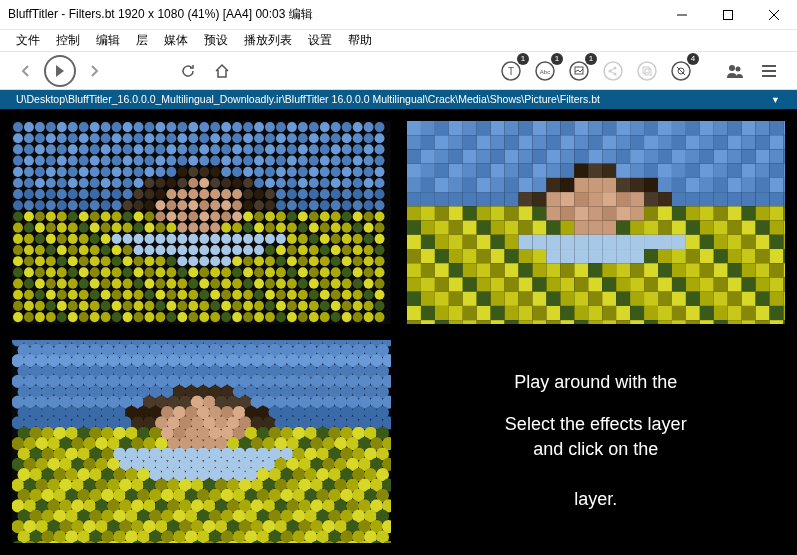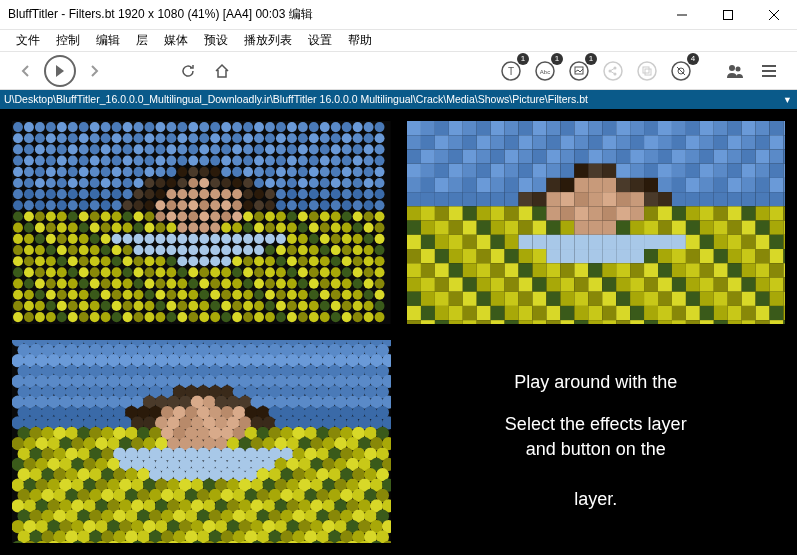--- a/index.html
+++ b/index.html
@@ -14,21 +14,21 @@
 .menu-item { padding: 2px 8px; cursor: pointer; color: #000; }
 
 .toolbar { height: 40px; display: flex; align-items: center; padding: 0 10px; border-bottom: 1px solid #ddd; }
 .tb-btn { width: 32px; height: 32px; display: flex; align-items: center; justify-content: center; cursor: pointer; border-radius: 3px; margin-right: 2px; color: #555; }
 .tb-play { width: 32px; height: 32px; border: 2px solid #666; border-radius: 50%; display: flex; align-items: center; justify-content: center; }
 .tb-spacer { width: 60px; }
 .tb-flex { flex: 1; }
 .tb-badge { position: relative; }
 .tb-badge-num { position: absolute; top: -2px; right: -2px; background: #333; color: #fff; border-radius: 50%; width: 12px; height: 12px; font-size: 8px; display: flex; align-items: center; justify-content: center; }
 
-.pathbar { height: 20px; background: #0a5a8a; color: #fff; font-size: 10.5px; font-family: monospace; padding: 2px 4px; white-space: nowrap; overflow: hidden; display: flex; align-items: center; }
+.pathbar { height: 20px; background: #0a5a8a; color: #fff; font-size: 10.5px; font-family: monospace; padding: 2px 16px; white-space: nowrap; overflow: hidden; display: flex; align-items: center; }
 .path-arrow { margin-left: auto; padding: 0 3px; }
 
 .viewport { flex: 1; background: #000; display: grid; grid-template-columns: 1fr 1fr; grid-template-rows: 1fr 1fr; gap: 16px; padding: 12px; }
 .preview { width: 100%; height: 100%; }
 .preview svg { width: 100%; height: 100%; }
 .text-panel { display: flex; flex-direction: column; align-items: center; justify-content: center; color: #fff; font-size: 18px; text-align: center; font-family: Arial, sans-serif; line-height: 1.4; }
 .text-panel p { margin: 8px 0; }
 </style>
 </head>
 <body>
@@ -1884,15 +1884,15 @@
           <circle cx="330" cy="204" r="6.5" fill="#a8a808"></circle>
           <circle cx="342" cy="204" r="6.5" fill="#d8d828"></circle>
           <circle cx="354" cy="204" r="6.5" fill="#c8c818"></circle>
           <circle cx="366" cy="204" r="6.5" fill="#3a5a1a"></circle>
           <circle cx="378" cy="204" r="6.5" fill="#888808"></circle>
         </g>
     </svg>
   </div>
   <div class="text-panel">
     <p><span>Play around with the</span><br></p>
-    <p><span>Select the effects layer</span><br><span>and button on the</span><br><br><span>layer.</span></p>
+    <p><span>Select the effects layer</span><br><span>and click on the</span><br><br><span>layer.</span></p>
   </div>
 </div>
 
 </body></html>

